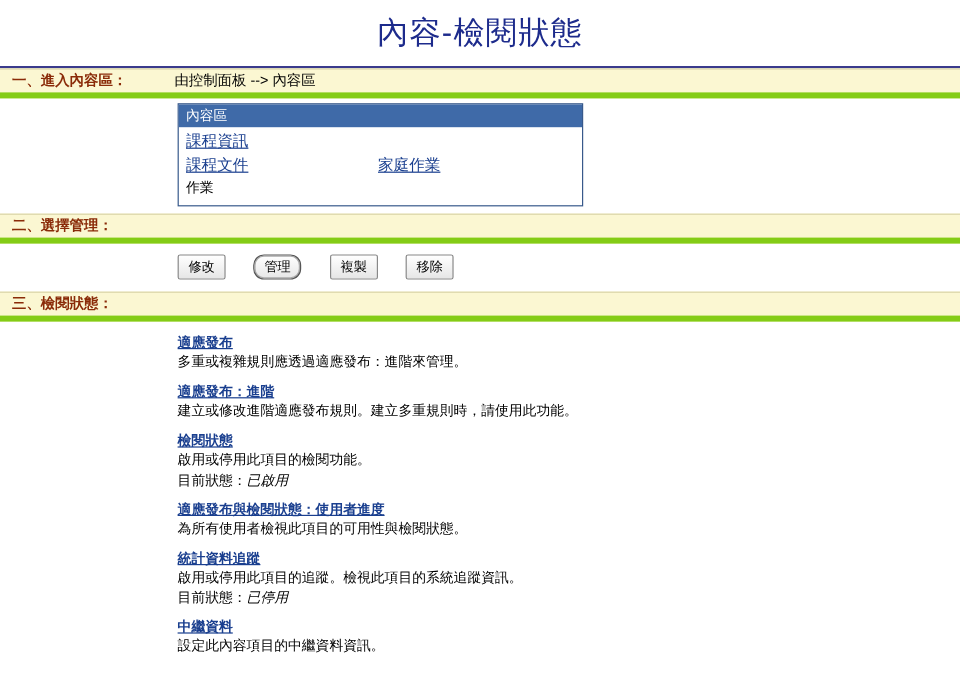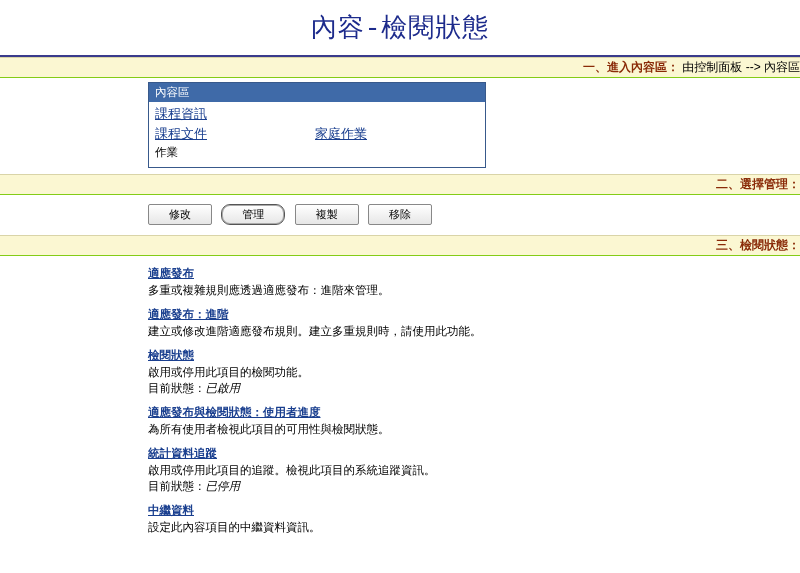--- a/index.html
+++ b/index.html
@@ -21,37 +21,36 @@
     height: 573px;
   }
   
   .title-bar {
     text-align: center;
     padding: 10px 0 6px 0;
   }
   .title-bar .title-text {
     font-size: 26px;
     color: #1d2b8c;
-    font-family: Liberation Mono, monospace;
+    font-family: Liberation Sans, sans-serif;
     letter-spacing: 1px;
   }
   .title-rule {
     height: 2px;
     background: #3a3a8c;
     margin: 4px 0 0 0;
   }
   
   .section-head {
     background: #fbf7d2;
     border-top: 1px solid #d9d4a8;
-    border-bottom: 1px solid #84cc16;
+    border-bottom: 5px solid #84cc16;
     height: 19px;
     line-height: 19px;
     position: relative;
-    text-align: right;
   }
   .section-head .label {
     color: #8a2b08;
     font-weight: bold;
     font-size: 12px;
     padding-left: 10px;
     display: inline-block;
     width: 132px;
     vertical-align: top;
   }
@@ -100,22 +99,22 @@
   
   .buttons-row {
     margin-left: 148px;
     padding: 5px 0 4px 0;
   }
   .btn {
     display: inline-block;
     border: 1px solid #888;
     background: linear-gradient(#ffffff, #e6e6e6);
     font-size: 11px;
-    padding: 2px 20px;
-    margin-right: 6px;
+    padding: 2px 8px;
+    margin-right: 20px;
     border-radius: 2px;
     color: #000;
     cursor: pointer;
   }
   .btn.selected {
     border: 1px solid #555;
     box-shadow: 0 0 0 1px #aaa inset;
     border-radius: 9px;
   }
   

